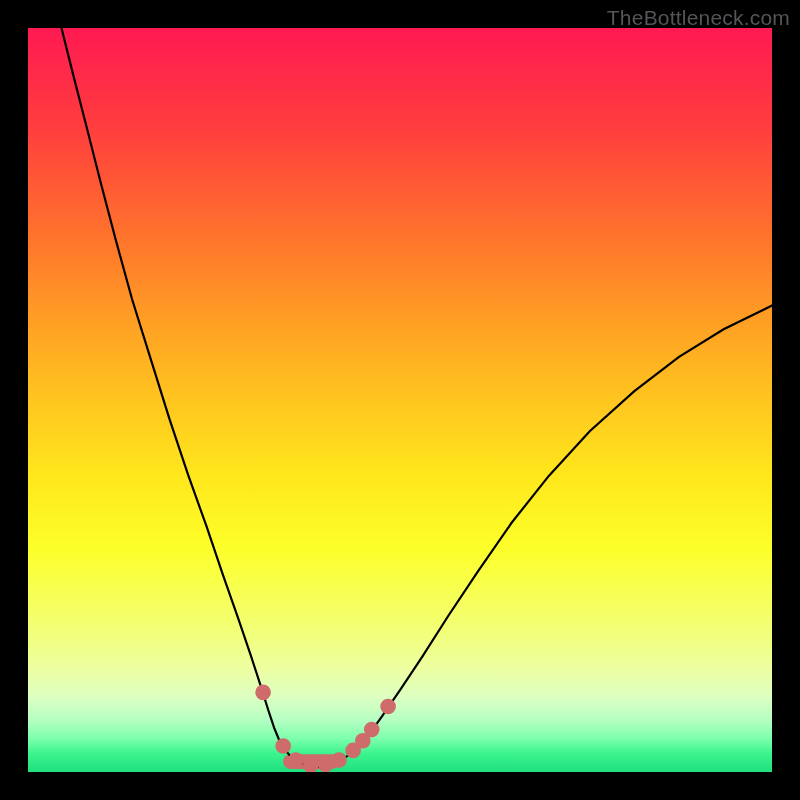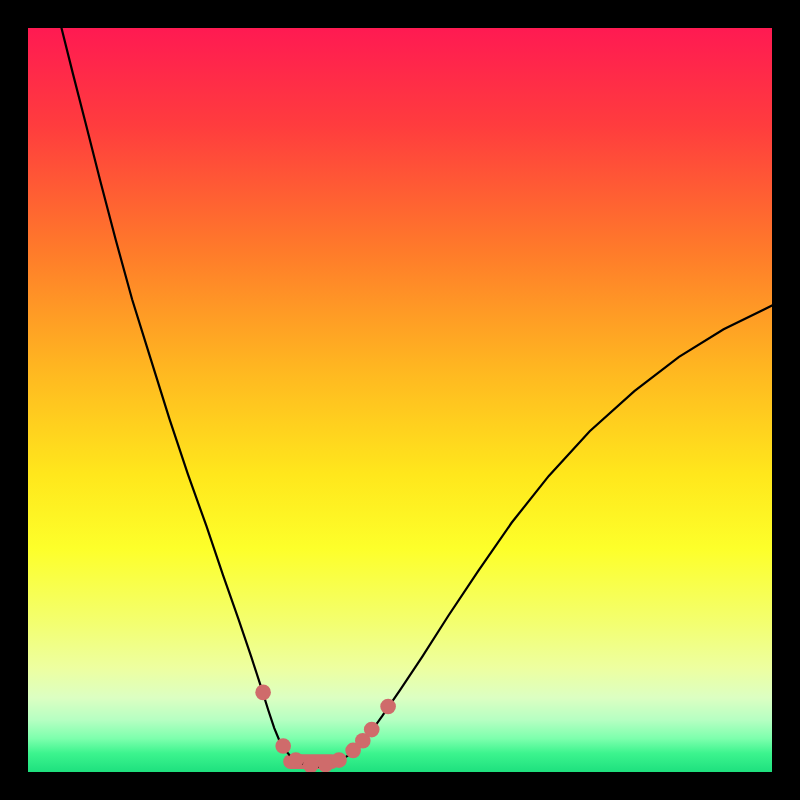--- a/index.html
+++ b/index.html
@@ -70,13 +70,14 @@
         <circle cx="267.84" cy="732.096" r="7.812" fill="#cf6b6b"></circle>
         <circle cx="282.72" cy="737.304" r="7.812" fill="#cf6b6b"></circle>
         <circle cx="297.6" cy="736.56" r="7.812" fill="#cf6b6b"></circle>
         <circle cx="310.99199999999996" cy="732.096" r="7.812" fill="#cf6b6b"></circle>
         <circle cx="325.128" cy="722.424" r="7.812" fill="#cf6b6b"></circle>
         <circle cx="334.8" cy="712.752" r="7.812" fill="#cf6b6b"></circle>
         <circle cx="343.728" cy="701.592" r="7.812" fill="#cf6b6b"></circle>
         <circle cx="360.096" cy="678.528" r="7.812" fill="#cf6b6b"></circle>
       </svg>
   </div>
+  <div class="watermark">TheBottleneck.com</div>
 </div>
 
 </body></html>

